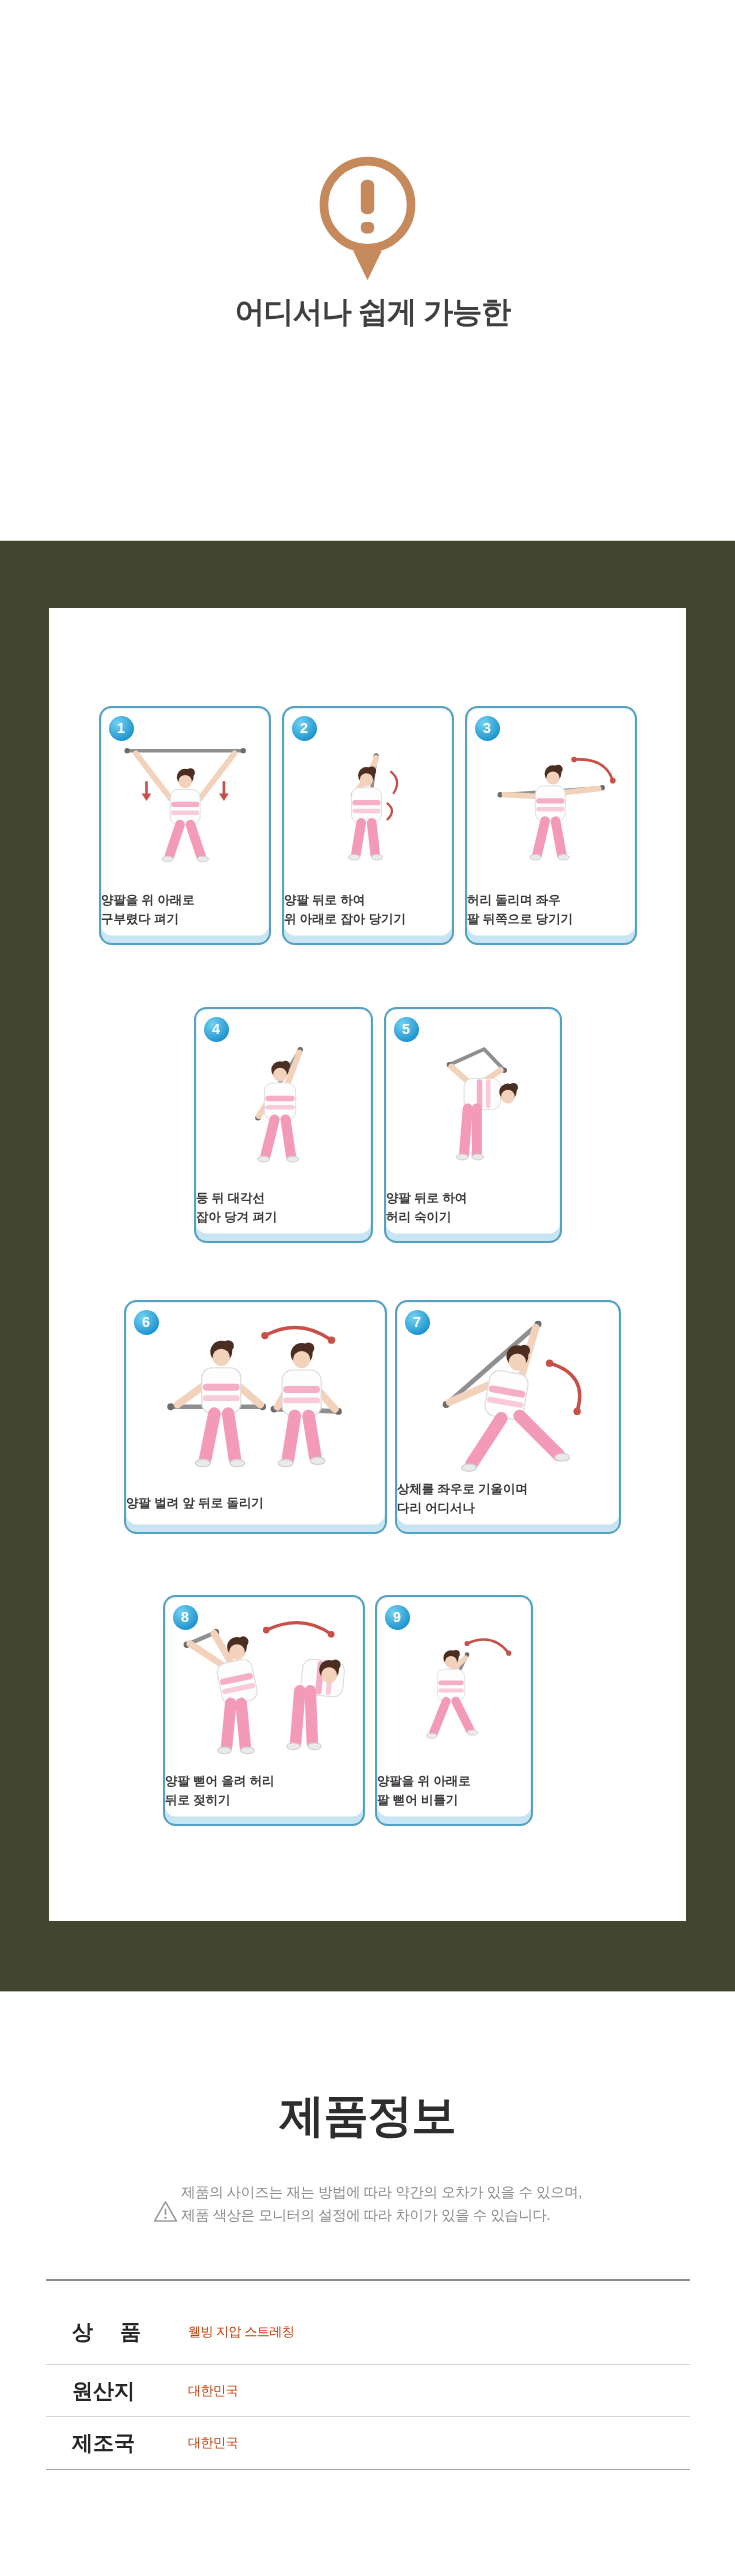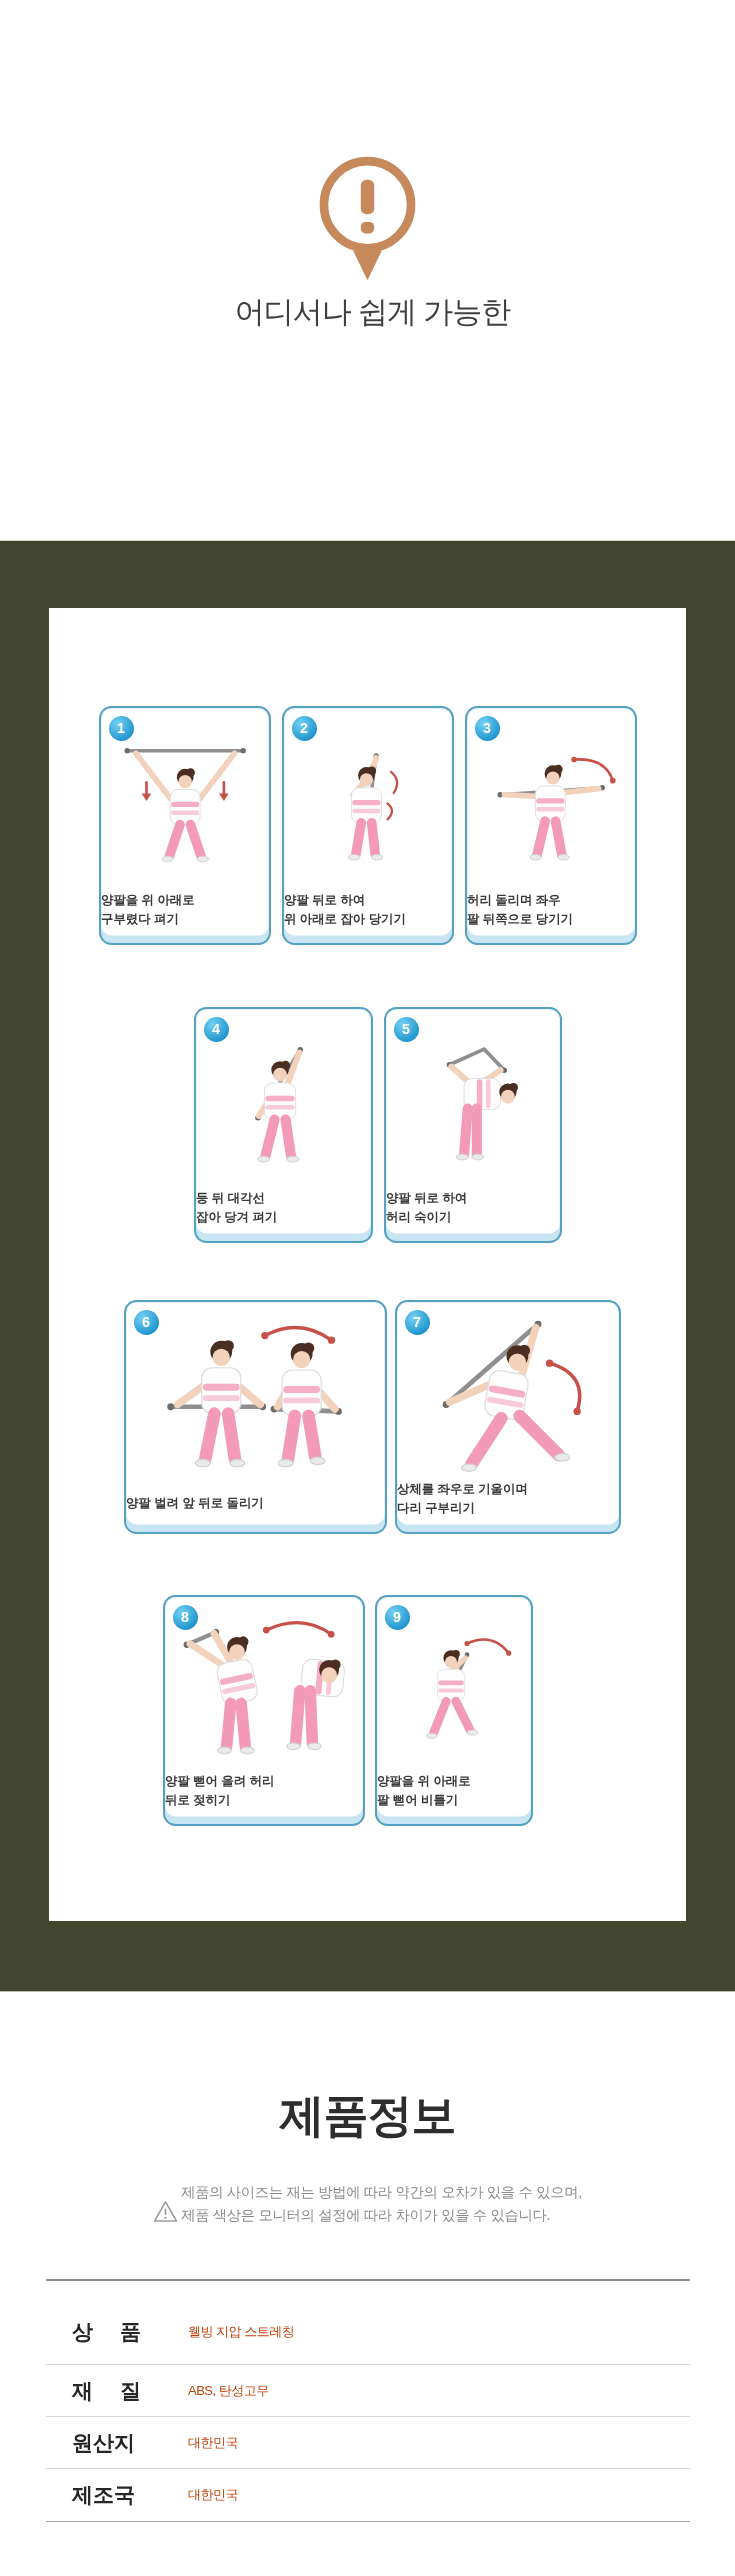--- a/index.html
+++ b/index.html
@@ -3,21 +3,21 @@
 <meta charset="utf-8">
 <style>
   html,body{margin:0;padding:0;background:#fff;}
   body{width:735px;height:2576px;position:relative;font-family:"Liberation Sans","DejaVu Sans",sans-serif;overflow:hidden;}
   .section{position:relative;width:735px;box-sizing:border-box;}
 
   
   #intro{height:540px;background:#fff;}
   #alert-pin{position:absolute;left:310px;top:153px;width:115px;height:134px;}
   #intro-subtitle{position:absolute;left:0;right:0;top:292px;text-align:center;
-    font-size:30px;font-weight:400;color:#3f3f3f;letter-spacing:-1px;padding-left:10px;}
+    font-size:30px;font-weight:700;color:#3f3f3f;letter-spacing:-1px;padding-left:10px;}
   #intro-title{position:absolute;left:0;right:0;top:332px;text-align:center;
     font-size:53px;font-weight:800;color:#3c5a26;letter-spacing:-1.9px;}
 
   
   #board{height:1452px;background:#42462f;border-top:1.9px solid #d6d6cb;border-bottom:1.9px solid #b9b9ab;}
   #board-panel{position:absolute;left:49px;right:49px;top:67px;bottom:70px;background:#fff;}
   .card{position:absolute;background:#fff;border:2.9px solid #55a1c1;border-radius:12.4px;box-sizing:border-box;
     box-shadow:inset 0 -7.6px 0 #c7e5f2, inset 0 0 0 1px #e8f4fa;}
   .badge{position:absolute;left:7.6px;top:7.6px;width:25px;height:25px;border-radius:50%;
     background:radial-gradient(circle at 35% 30%, #74d2f3, #1d93cd 75%);
@@ -260,21 +260,21 @@
               <rect x="-16" y="24" width="32" height="5" rx="2.5" fill="#f9cbd9"></rect>
             </g>
             <line x1="84" y1="96" x2="58" y2="136" stroke="#f49ab9" stroke-width="11" stroke-linecap="round"></line>
             <line x1="100" y1="94" x2="134" y2="128" stroke="#f49ab9" stroke-width="11" stroke-linecap="round"></line>
             <ellipse cx="56" cy="139" rx="6.5" ry="3.2" fill="#eaeaea" stroke="#cfcfcf"></ellipse>
             <ellipse cx="137" cy="130" rx="6.5" ry="3.2" fill="#eaeaea" stroke="#cfcfcf"></ellipse>
             <path d="M126,48 Q160,58 150,90" fill="none" stroke="#c75049" stroke-width="3" stroke-linecap="round"></path>
             <circle cx="126" cy="48" r="3.2" fill="#c75049"></circle>
             <circle cx="150" cy="90" r="3.2" fill="#c75049"></circle>
           </svg></div>
-        <div class="card-caption"><span>상체를 좌우로 기울이며</span><br><span>다리 구부리기</span></div>
+        <div class="card-caption"><span>상체를 좌우로 기울이며</span><br><span>다리 어디서나</span></div>
       </div>
       <div class="card" style="left: 114px; top: 987px; width: 202px; height: 231px;">
         <div class="badge">8</div>
         <div class="card-art"><svg viewBox="0 0 180 150" preserveAspectRatio="xMidYMid meet">
             <line x1="16" y1="34" x2="44" y2="22" stroke="#8f8f8f" stroke-width="4" stroke-linecap="round"></line>
             <circle cx="16" cy="34" r="3" fill="#6b6b6b"></circle>
             <circle cx="44" cy="22" r="3" fill="#6b6b6b"></circle>
             <line x1="54" y1="56" x2="19" y2="33" stroke="#f2d2bb" stroke-width="6.5" stroke-linecap="round"></line>
             <line x1="60" y1="54" x2="42" y2="23" stroke="#f2d2bb" stroke-width="6.5" stroke-linecap="round"></line>
             <g transform="translate(64,40)">
@@ -354,24 +354,20 @@
       </svg>
     </span>
     <div id="notice-text"><span>제품의 사이즈는 재는 방법에 따라 약간의 오차가 있을 수 있으며,</span><br><span>제품 색상은 모니터의 설정에 따라 차이가 있을 수 있습니다.</span></div>
   </div>
   <div id="spec-table">
       <div class="spec-row first">
         <div class="spec-label">상 품</div>
         <div class="spec-value">웰빙 지압 스트레칭</div>
       </div>
       <div class="spec-row">
-        <div class="spec-label">재 질</div>
-        <div class="spec-value">ABS, 탄성고무</div>
-      </div>
-      <div class="spec-row">
         <div class="spec-label">원산지</div>
         <div class="spec-value">대한민국</div>
       </div>
       <div class="spec-row last">
         <div class="spec-label">제조국</div>
         <div class="spec-value">대한민국</div>
       </div>
     </div>
 </div>
 

